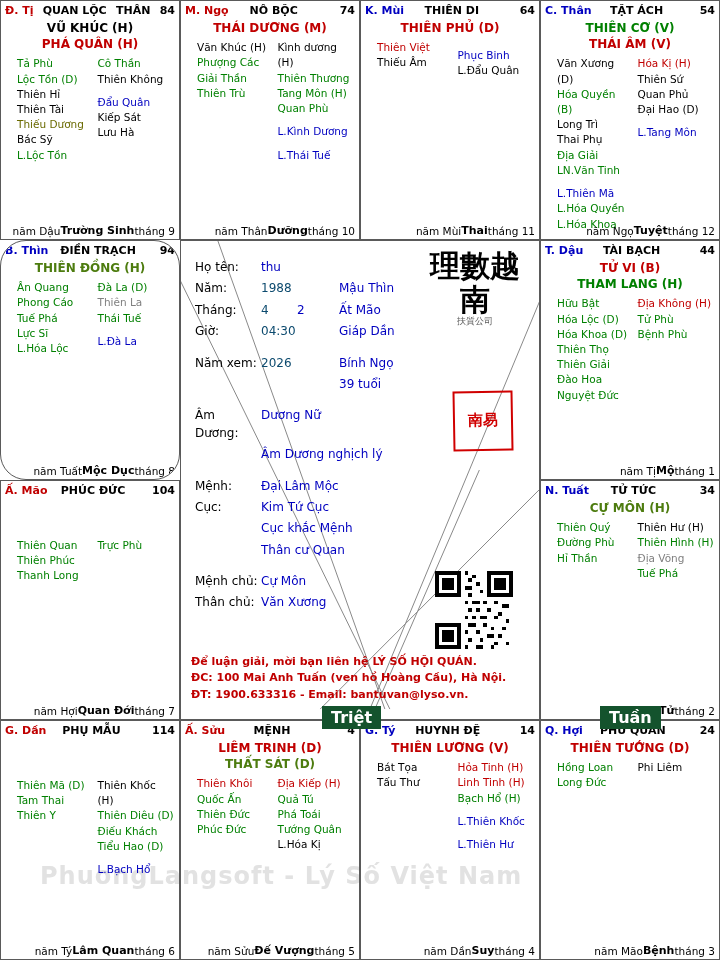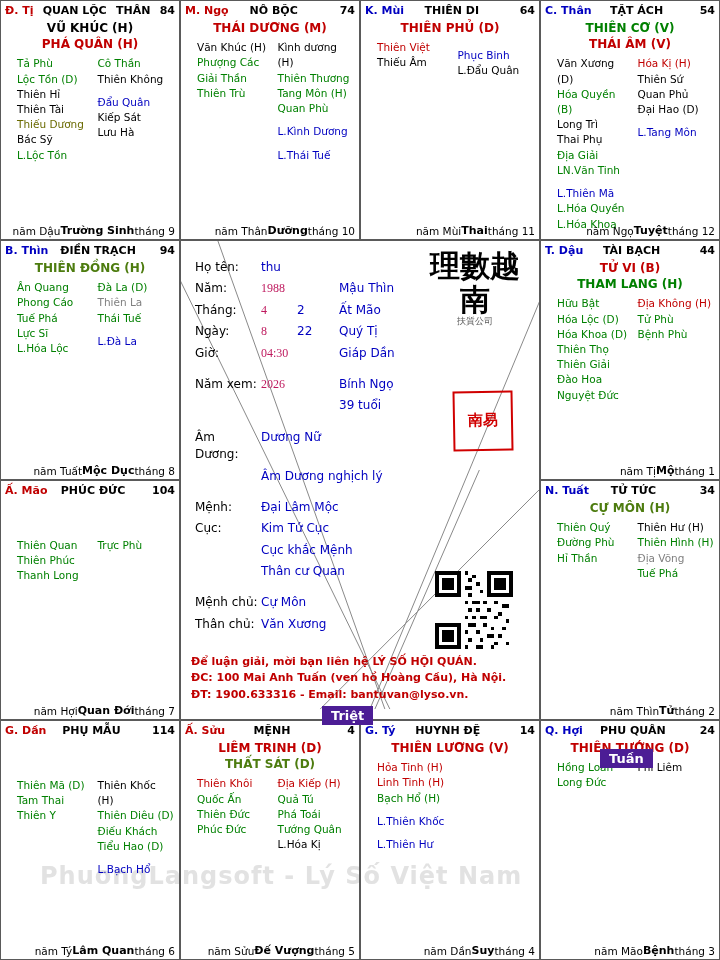--- a/index.html
+++ b/index.html
@@ -57,21 +57,21 @@
   #center{
     position:absolute;left:180px;top:240px;width:360px;height:480px;
     border:1px solid #5a5a5a;box-sizing:border-box;
     overflow:hidden;
   }
   #centerLines{position:absolute;left:0;top:0;width:100%;height:100%;}
   .info{position:absolute;left:14px;top:18px;width:250px;font-size:12px;}
   .row{display:flex;margin-bottom:4px;line-height:1.45;}
   .lbl{width:66px;color:#000;}
   .val{color:#0000c0;}
-  .v-col1{width:36px;color:#be185d;font-family:Liberation Serif, serif;}
+  .v-col1{width:36px;color:#0c4a6e;}
   .v-col2{width:42px;color:#0000c0;}
   .v-col3{color:#0000c0;}
   .gap{height:10px;}
   .seal{
     position:absolute;right:10px;top:8px;width:108px;height:210px;
     text-align:center;
   }
   .seal .han{
     font-family:"DejaVu Serif","Liberation Serif",serif;
     font-size:30px;font-weight:bold;color:#000;line-height:1.12;
@@ -87,25 +87,25 @@
     font-size:15px;font-weight:bold;line-height:1.05;
     display:flex;align-items:center;justify-content:center;
     text-align:center;transform:rotate(-1deg);
   }
   .qr{position:absolute;right:26px;top:330px;width:78px;height:78px;}
   .promo{
     position:absolute;left:10px;right:10px;bottom:16px;
     color:#c00000;font-size:11px;font-weight:bold;text-align:left;line-height:1.5;
   }
   .tag{
-    position:absolute;background:#4c1d95;color:#fff;font-weight:bold;
-    font-size:13px;padding:2px 9px;z-index:6;
+    position:absolute;background:#14532d;color:#fff;font-weight:bold;
+    font-size:16px;padding:2px 9px;z-index:6;
   }
   #tag-triet{left:322px;top:706px;}
-  #tag-tuan{left:600px;top:706px;margin-top:43px;}
+  #tag-tuan{left:600px;top:706px;}
   .wm{
     position:absolute;left:40px;top:862px;width:640px;
     font-size:24px;color:#e2e2e2;font-weight:bold;letter-spacing:1px;
     white-space:nowrap;z-index:0;pointer-events:none;
   }
 </style>
 </head>
 <body>
 
 <div class="wm">PhuongLangsoft - Lý Số Việt Nam</div>
@@ -234,21 +234,21 @@
           <div class="s-black">Đại Hao (D)</div>
           <div class="s-blue">L.Tang Môn</div>
         </div>
       </div>
       <div class="footer">
         <span>năm Ngọ</span>
         <span class="mid">Tuyệt</span>
         <span>tháng 12</span>
       </div>
     </div>
-    <div class="cell" style="grid-area: 2 / 1;">
+    <div class="cell" style="grid-area: 2 / 1; border-radius: 26px;">
       <div class="hdr">
         <span class="chi blue">B. Thìn</span>
         <span class="cung">ĐIỀN TRẠCH</span>
         <span class="than" style="font-weight:bold"></span>
         <span class="num">94</span>
       </div>
       <div class="majors">
         <div class="m-black">THIÊN ĐỒNG (H)</div>
       </div>
       <div class="stars">
@@ -422,20 +422,24 @@
       <div class="hdr">
         <span class="chi blue">G. Tý</span>
         <span class="cung">HUYNH ĐỆ</span>
         <span class="than" style="font-weight:bold"></span>
         <span class="num">14</span>
       </div>
       <div class="majors">
         <div class="m-red">THIÊN LƯƠNG (V)</div>
       </div>
       <div class="stars">
+        <div class="col">
+          <div class="s-black">Bát Tọa</div>
+          <div class="s-black">Tấu Thư</div>
+        </div>
         <div class="col">
           <div class="s-red">Hỏa Tinh (H)</div>
           <div class="s-red">Linh Tinh (H)</div>
           <div class="s-green">Bạch Hổ (H)</div>
           <div class="s-blue">L.Thiên Khốc</div>
           <div class="s-blue">L.Thiên Hư</div>
         </div>
       </div>
       <div class="footer">
         <span>năm Dần</span>
@@ -488,26 +492,20 @@
       <span class="lbl">Năm:</span>
       <span class="v-col1">1988</span>
       <span class="v-col2"></span>
       <span class="v-col3">Mậu Thìn</span>
     </div>
     <div class="row">
       <span class="lbl">Tháng:</span>
       <span class="v-col1">4</span>
       <span class="v-col2">2</span>
       <span class="v-col3">Ất Mão</span>
-    </div>
-    <div class="row">
-      <span class="lbl">Ngày:</span>
-      <span class="v-col1">8</span>
-      <span class="v-col2">22</span>
-      <span class="v-col3">Quý Tị</span>
     </div>
     <div class="row">
       <span class="lbl">Giờ:</span>
       <span class="v-col1">04:30</span>
       <span class="v-col2"></span>
       <span class="v-col3">Giáp Dần</span>
     </div>
     <div class="gap"></div>
     <div class="row">
       <span class="lbl">Năm xem:</span>

